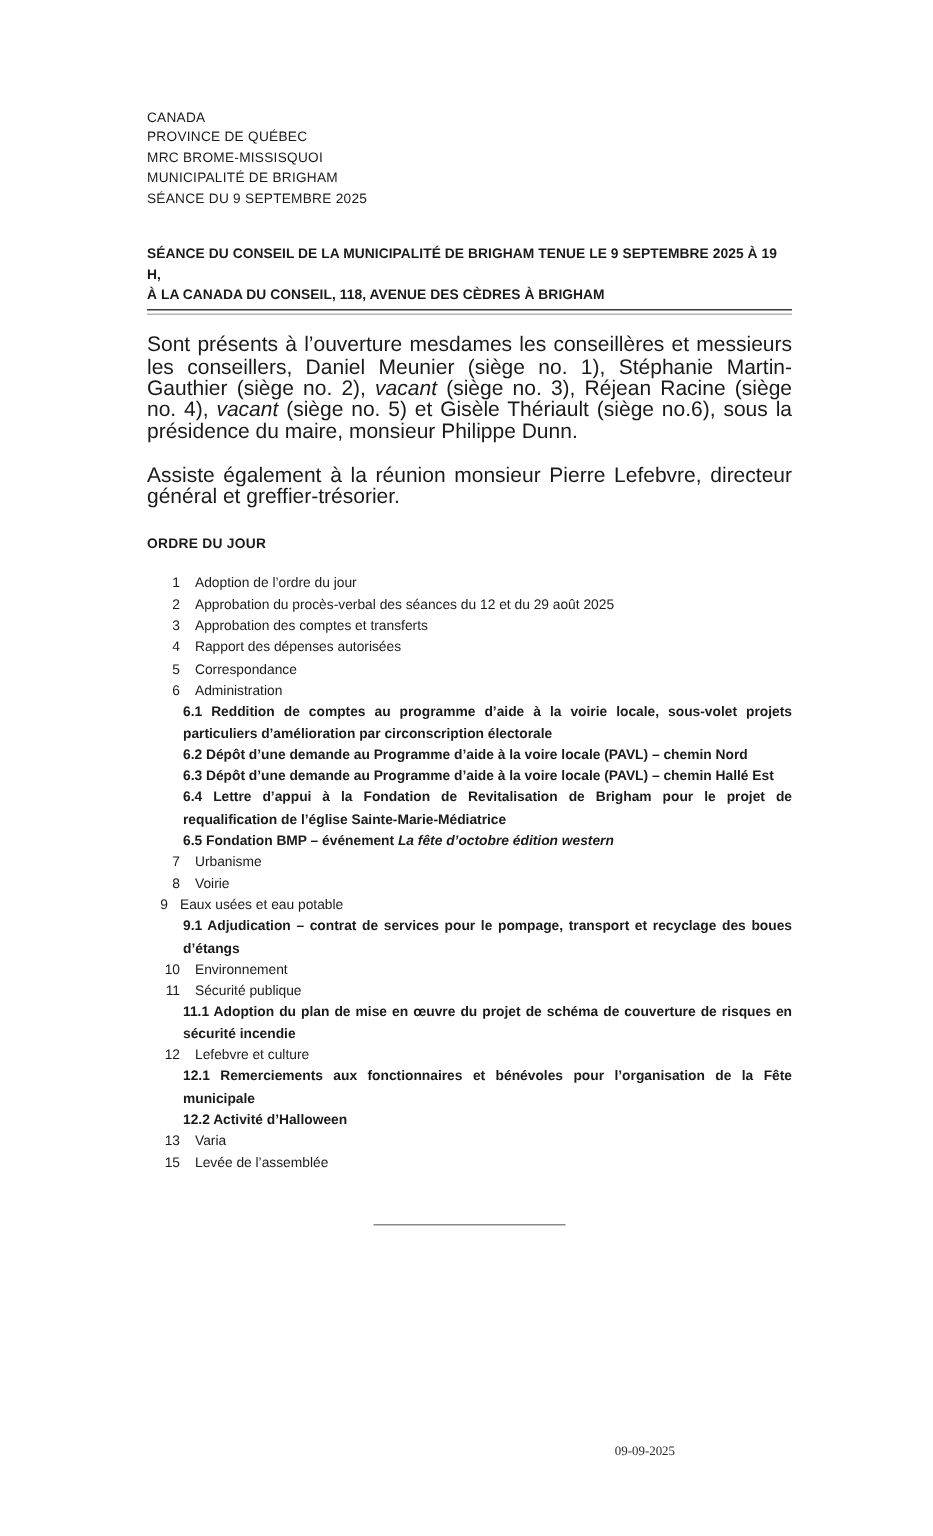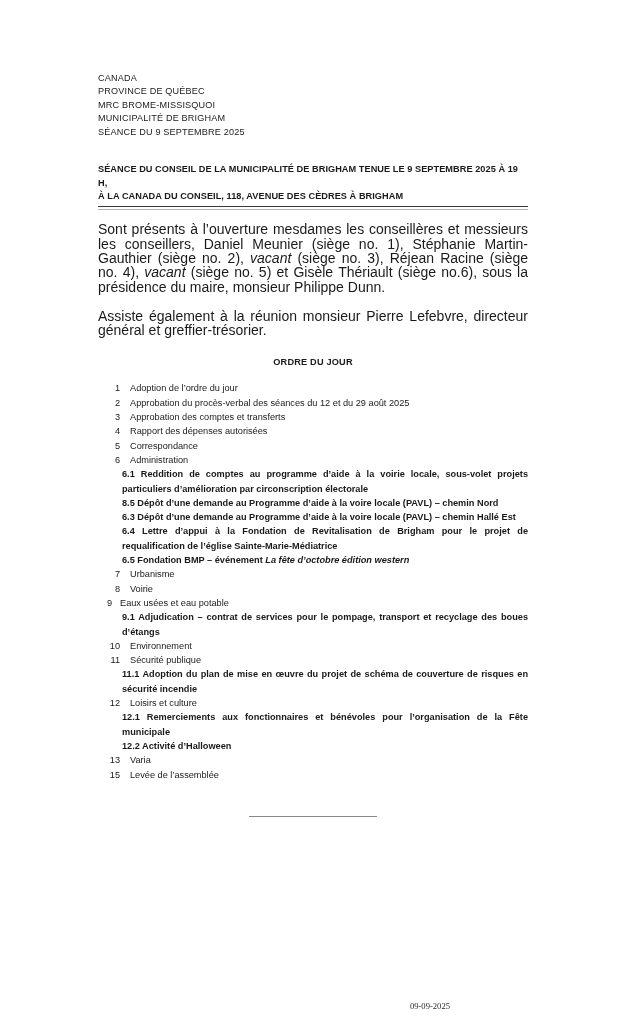--- a/index.html
+++ b/index.html
@@ -68,21 +68,20 @@
     margin-top: 15px;
     font-size: 14px;
     line-height: 14.3px;
     text-align: justify;
     text-justify: inter-word;
   }
   .para .it { font-style: italic; }
 
   .centered-heading {
     margin-top: 20px;
-    text-align: center;
     font-size: 9.2px;
     font-weight: bold;
     letter-spacing: 0.02em;
   }
 
   
   .agenda {
     margin-top: 14px;
     font-size: 9.2px;
     line-height: 14.3px;
@@ -130,21 +129,21 @@
   .sig-line {
     width: 128px;
     height: 1px;
     background: #8a8a8a;
   }
 
   
   .footer-date {
     position: absolute;
     right: 52px;
-    top: 1001px;
+    top: 962px;
     font-family: "Liberation Serif", serif;
     font-size: 8.6px;
     color: #2b2b2b;
   }
 </style>
 </head>
 <body>
 
 <div class="page">
   <div class="content">
@@ -190,21 +189,21 @@
       <div class="agenda-row">
         <span class="agenda-num">5</span>
         <span class="agenda-label">Correspondance</span>
       </div>
       <div class="agenda-row">
         <span class="agenda-num">6</span>
         <span class="agenda-label">Administration</span>
       </div>
 
       <div class="subitem">6.1 Reddition de comptes au programme d’aide à la voirie locale, sous-volet projets particuliers d’amélioration par circonscription électorale</div>
-      <div class="subitem">8.5 Dépôt d’une demande au Programme d’aide à la voire locale (PAVL) – chemin Nord</div>
+      <div class="subitem">6.2 Dépôt d’une demande au Programme d’aide à la voire locale (PAVL) – chemin Nord</div>
       <div class="subitem">6.3 Dépôt d’une demande au Programme d’aide à la voire locale (PAVL) – chemin Hallé Est</div>
       <div class="subitem">6.4 Lettre d’appui à la Fondation de Revitalisation de Brigham pour le projet de requalification de l’église Sainte-Marie-Médiatrice</div>
       <div class="subitem"><span>6.5 Fondation BMP – événement </span><span class="bi">La fête d’octobre édition western</span></div>
 
       <div class="agenda-row">
         <span class="agenda-num">7</span>
         <span class="agenda-label">Urbanisme</span>
       </div>
       <div class="agenda-row">
         <span class="agenda-num">8</span>
@@ -223,21 +222,21 @@
       </div>
       <div class="agenda-row">
         <span class="agenda-num">11</span>
         <span class="agenda-label">Sécurité publique</span>
       </div>
 
       <div class="subitem">11.1 Adoption du plan de mise en œuvre du projet de schéma de couverture de risques en sécurité incendie</div>
 
       <div class="agenda-row">
         <span class="agenda-num">12</span>
-        <span class="agenda-label">Loisirs et culture</span>
+        <span class="agenda-label">Lefebvre et culture</span>
       </div>
 
       <div class="subitem">12.1 Remerciements aux fonctionnaires et bénévoles pour l’organisation de la Fête municipale</div>
       <div class="subitem">12.2 Activité d’Halloween</div>
 
       <div class="agenda-row">
         <span class="agenda-num">13</span>
         <span class="agenda-label">Varia</span>
       </div>
       <div class="agenda-row">

